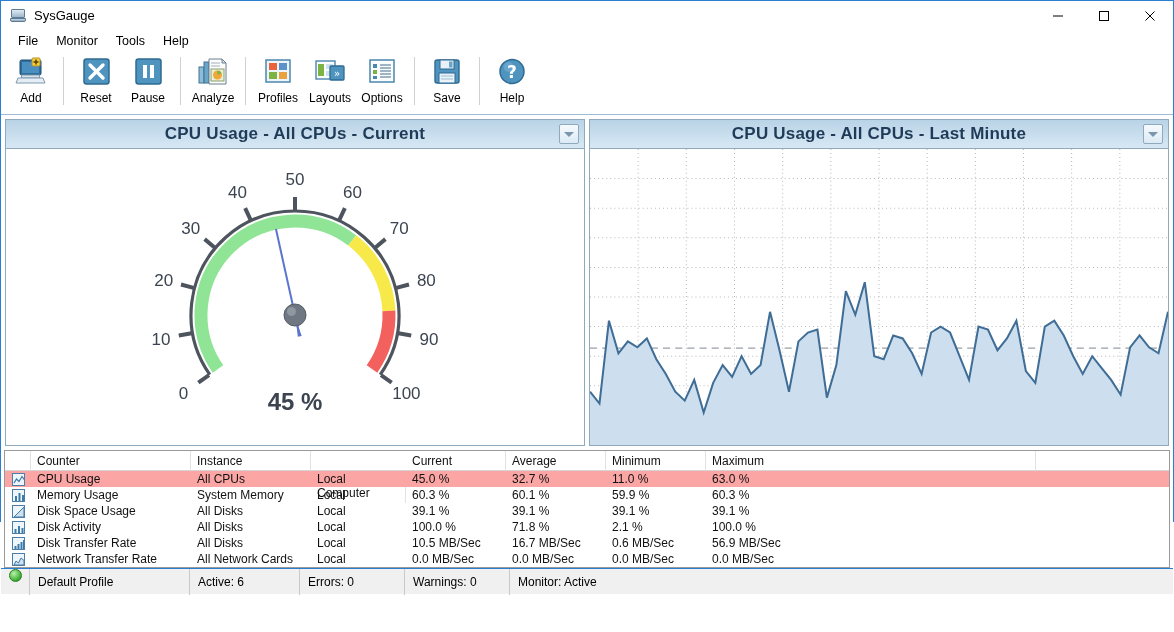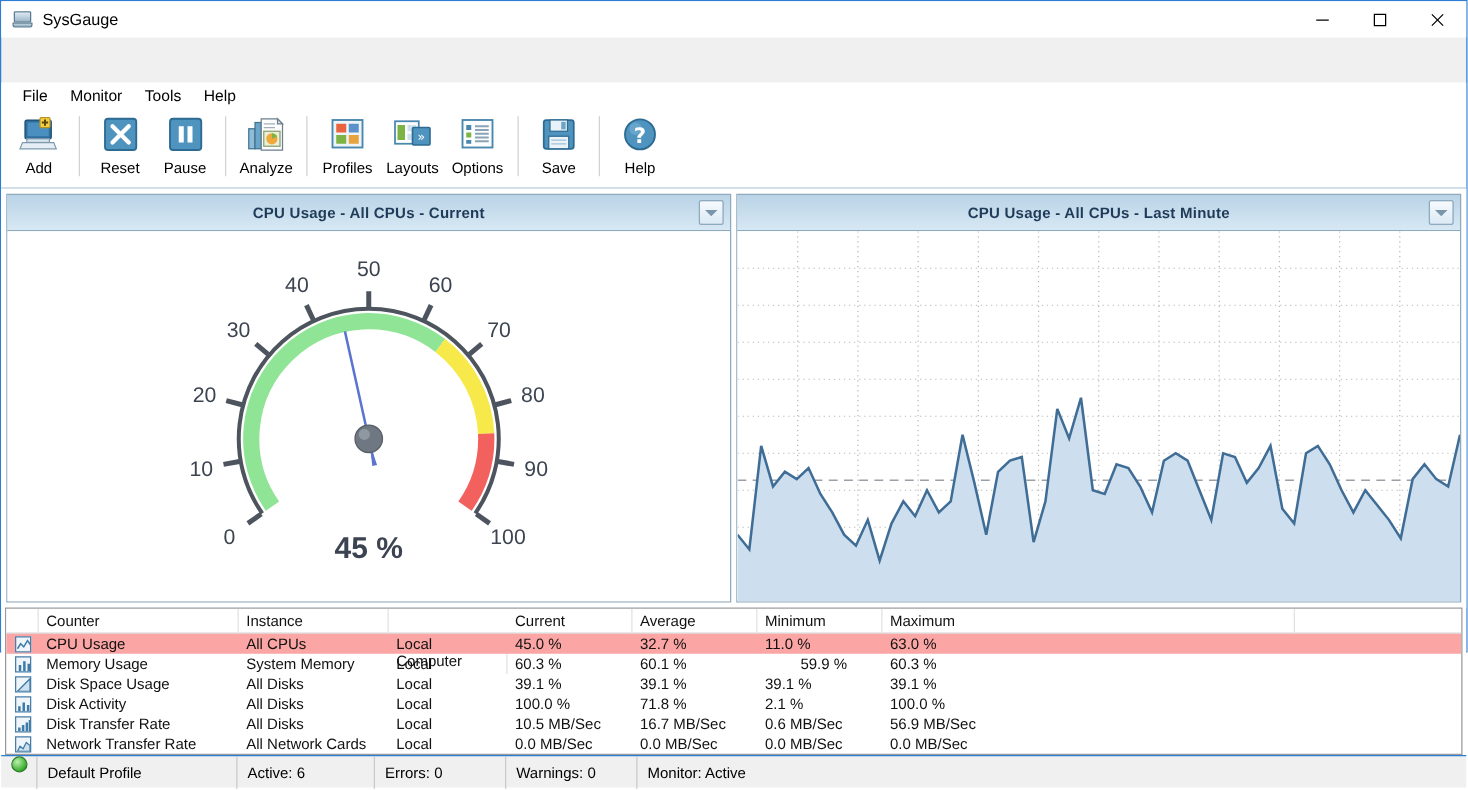--- a/index.html
+++ b/index.html
@@ -42,21 +42,21 @@
   .titlebar .tb-title { font-size:13px; color:#000; flex:1 1 auto; }
   .wbtns { display:flex; height:29px; }
   .wbtn {
     width:46px; height:29px; display:flex; align-items:center; justify-content:center;
     color:#000;
   }
   .wbtn svg { display:block; }
   
   .menubar {
     height:22px; background:#ffffff; display:flex; align-items:center;
-    padding-left:8px; flex:0 0 22px;margin-top:36px;
+    padding-left:8px; flex:0 0 22px;
   }
   .menubar .mi {
     font-size:12.5px; color:#000; padding:2px 9px;
   }
   
   .toolbar {
     height:63px; background:#ffffff;
     display:flex; align-items:flex-start;
     border-bottom:1px solid #9dbcd4;
     flex:0 0 63px;
@@ -87,21 +87,21 @@
   .panel.left { width:580px; flex:0 0 580px; margin-right:2px;}
   .panel.right { flex:1 1 auto; margin-left:2px;}
   .phead {
     height:29px; flex:0 0 29px;
     background:linear-gradient(#b9d3e6,#d7e8f4);
     border-bottom:1px solid #8fa9bd;
     display:flex; align-items:center; justify-content:center;
     position:relative;
   }
   .phead .ptitle {
-    font-size:12px; font-weight:bold; color:#1f3b57; letter-spacing:.2px;text-align:right;
+    font-size:17px; font-weight:bold; color:#1f3b57; letter-spacing:.2px;text-align:right;
   }
   .pdrop {
     position:absolute; right:5px; top:4px; width:20px; height:20px;
     background:linear-gradient(#f6fafd,#dceaf5);
     border:1px solid #8fa9bd; border-radius:2px;
     display:flex; align-items:center; justify-content:center;
   }
   .pdrop .ar {
     width:0;height:0;border-left:5px solid transparent;border-right:5px solid transparent;
     border-top:5px solid #7b95ab;
@@ -444,21 +444,21 @@
                   <rect x="2" y="6" width="2" height="5" fill="#3d7ba8"></rect>
                   <rect x="5.5" y="3" width="2" height="8" fill="#3d7ba8"></rect>
                   <rect x="9" y="5" width="2" height="6" fill="#3d7ba8"></rect>
                 </svg></div>
             </div>
             <div class="cell" style="flex: 0 0 160px;">Memory Usage</div>
             <div class="cell" style="flex: 0 0 120px;">System Memory</div>
             <div class="cell" style="flex: 0 0 95px;">Local</div>
             <div class="cell" style="flex: 0 0 100px;">60.3 %</div>
             <div class="cell" style="flex: 0 0 100px;">60.1 %</div>
-            <div class="cell" style="flex: 0 0 100px; text-align: center;">59.9 %</div>
+            <div class="cell" style="flex: 0 0 100px;">59.9 %</div>
             <div class="cell" style="flex: 0 0 330px;">60.3 %</div>
           </div>
           <div class="trow">
             <div class="ricon">
               <div class="box"><svg width="13" height="13" viewBox="0 0 13 13">
                   <polygon points="1,11 11,1 11,11" fill="#cfe0ef" stroke="#3d7ba8" stroke-width="1"></polygon>
                 </svg></div>
             </div>
             <div class="cell" style="flex: 0 0 160px;">Disk Space Usage</div>
             <div class="cell" style="flex: 0 0 120px;">All Disks</div>

